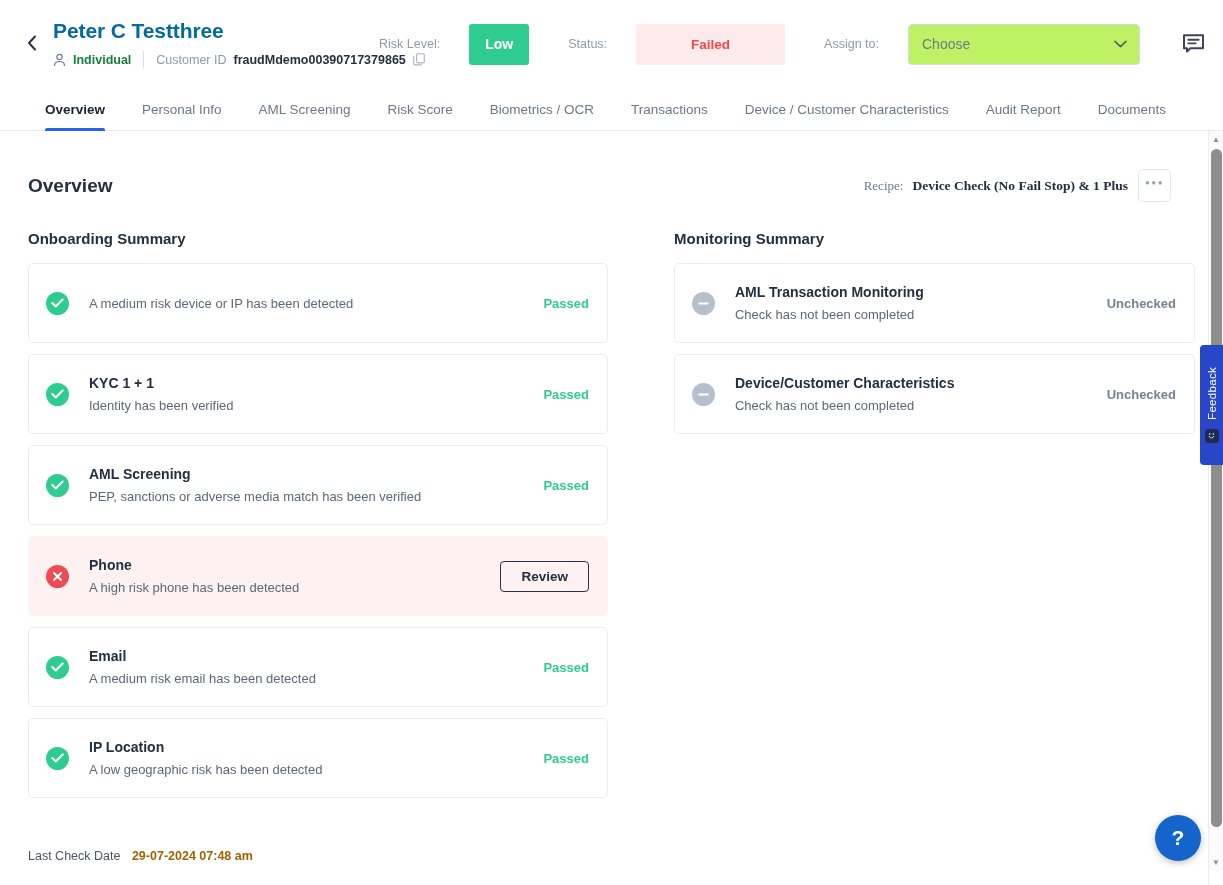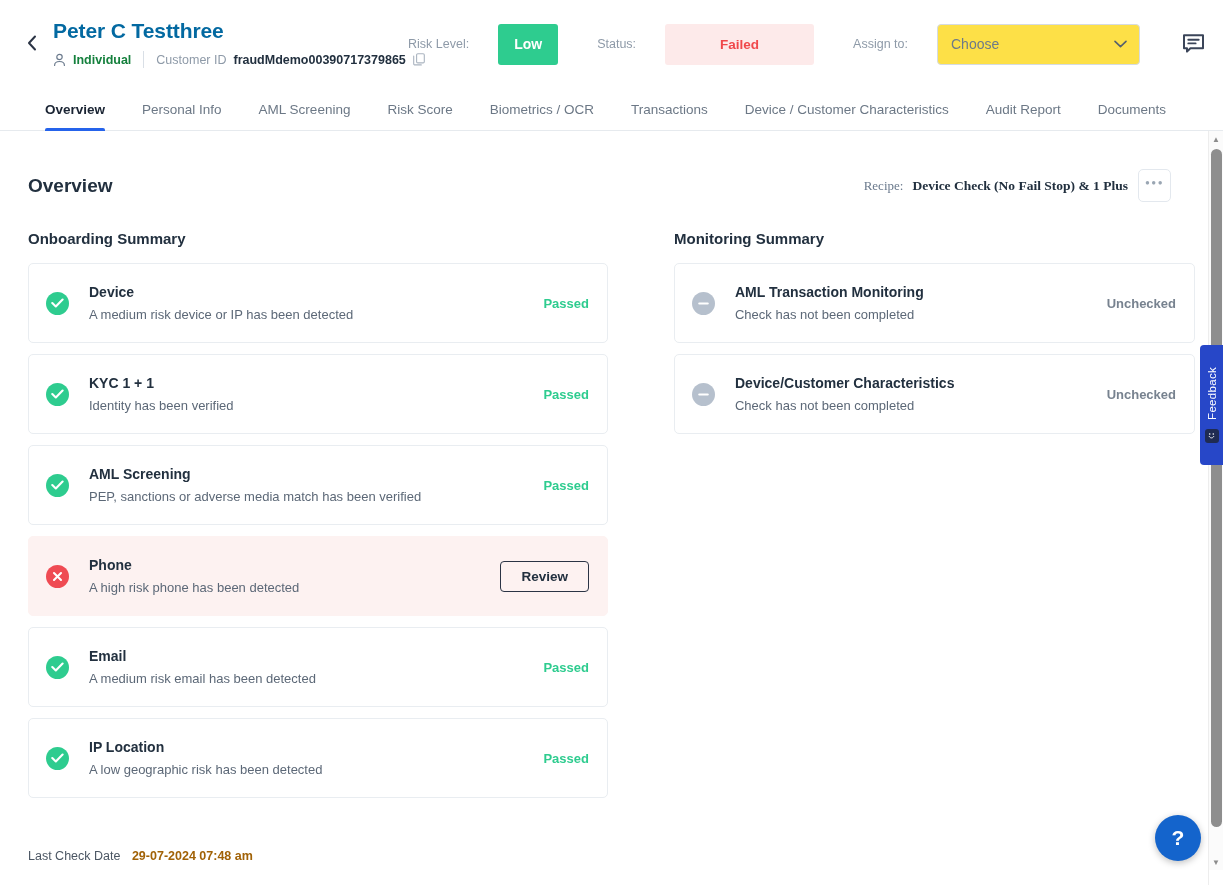--- a/index.html
+++ b/index.html
@@ -125,25 +125,25 @@
     font-weight: bold;
     font-size: 13.5px;
     width: 149px;
     height: 41px;
     line-height: 41px;
     text-align: center;
     border-radius: 3px;
     margin-right: 19px;
   }
   .assign-select {
-    width: 203px;
+    width: 232px;
     height: 41px;
     border: 1px solid #d5dbe2;
     border-radius: 4px;
-    background: #fde047;
+    background: #bef264;
     display: flex;
     align-items: center;
     padding: 0 13px;
     cursor: pointer;
     position: relative;
   }
   .assign-select .ph {
     font-size: 14px;
     color: #6d7a89;
   }
@@ -543,21 +543,20 @@
         <div class="col-left">
           <div class="col-heading">Onboarding Summary</div>
 
           <div class="check-card">
             <span class="status-ico pass">
               <svg width="13" height="10" viewBox="0 0 13 10" fill="none">
                   <path d="M1.3 5.1l3.5 3.4L11.6 1.5" stroke="#fff" stroke-width="2.1" stroke-linecap="round" stroke-linejoin="round"></path>
                 </svg>
             </span>
             <div class="card-text">
-              <div class="card-title">Device</div>
               <div class="card-desc">A medium risk device or IP has been detected</div>
             </div>
             <div class="card-status pass">Passed</div>
           </div>
 
           <div class="check-card">
             <span class="status-ico pass">
               <svg width="13" height="10" viewBox="0 0 13 10" fill="none">
                   <path d="M1.3 5.1l3.5 3.4L11.6 1.5" stroke="#fff" stroke-width="2.1" stroke-linecap="round" stroke-linejoin="round"></path>
                 </svg>

